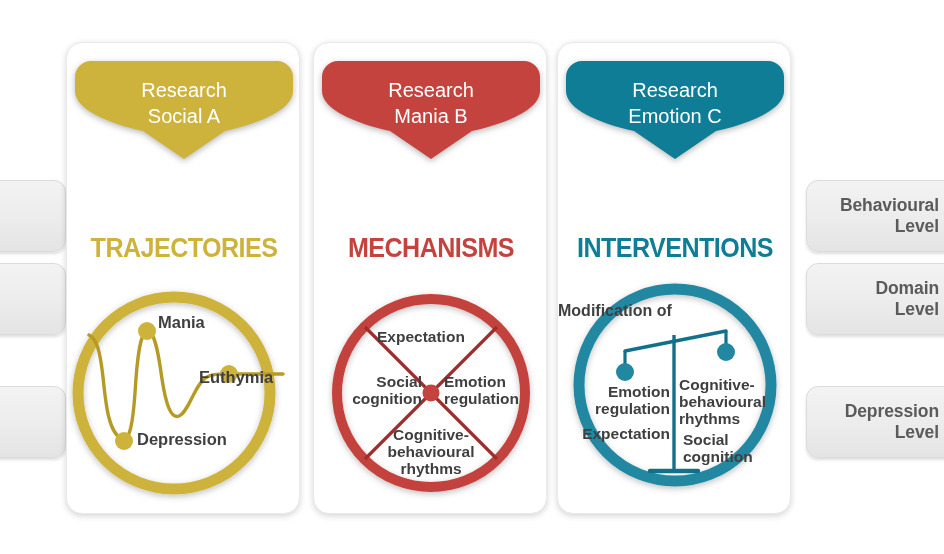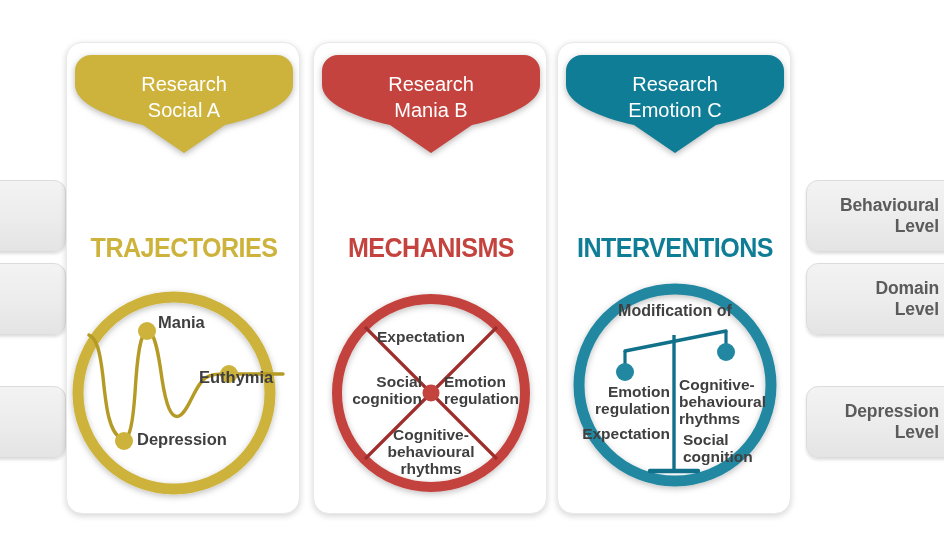--- a/index.html
+++ b/index.html
@@ -72,21 +72,21 @@
     box-shadow: 0 2px 6px rgba(0,0,0,0.17);
     box-sizing: border-box;
   }
   .card-a { left: 66px; }
   .card-b { left: 313px; }
   .card-c { left: 557px; }
 
   
   .banner {
     position: absolute;
-    top: 12px;
+    top: 18px;
     left: 8px;
     width: 218px;
     height: 98px;
     filter: drop-shadow(0 2px 3px rgba(0,0,0,0.28));
   }
   .banner svg { display: block; }
   .banner-text {
     position: absolute;
     top: 16px;
     left: 0;
@@ -295,21 +295,21 @@
         <line x1="168" y1="58" x2="168" y2="73" stroke="#11718a" stroke-width="3.2"></line>
 
         <line x1="116" y1="62" x2="116" y2="198" stroke="#11718a" stroke-width="3.4"></line>
 
         <line x1="92" y1="198" x2="140" y2="198" stroke="#11718a" stroke-width="4.4" stroke-linecap="round"></line>
 
         <circle cx="67" cy="99" r="9" fill="#2288a2"></circle>
         <circle cx="168" cy="79" r="9" fill="#2288a2"></circle>
       </svg>
 
-      <div class="ftext" style="left:0; top:29px; width:234px; text-align:center; font-size:16px;">Modification of</div>
+      <div class="ftext" style="left:0; top:29px; width:234px; font-size:16px;">Modification of</div>
 
       <div class="ftext" style="left:5px; top:110px; width:107px; text-align:right; font-size:15.5px;">
         <span>Emotion</span><br>
         <span>regulation</span>
       </div>
       <div class="ftext" style="left:5px; top:152px; width:107px; text-align:right; font-size:15.5px;">Expectation</div>
 
       <div class="ftext" style="left:121px; top:103px; font-size:15.5px;">
         <span>Cognitive-</span><br>
         <span>behavioural</span><br>

